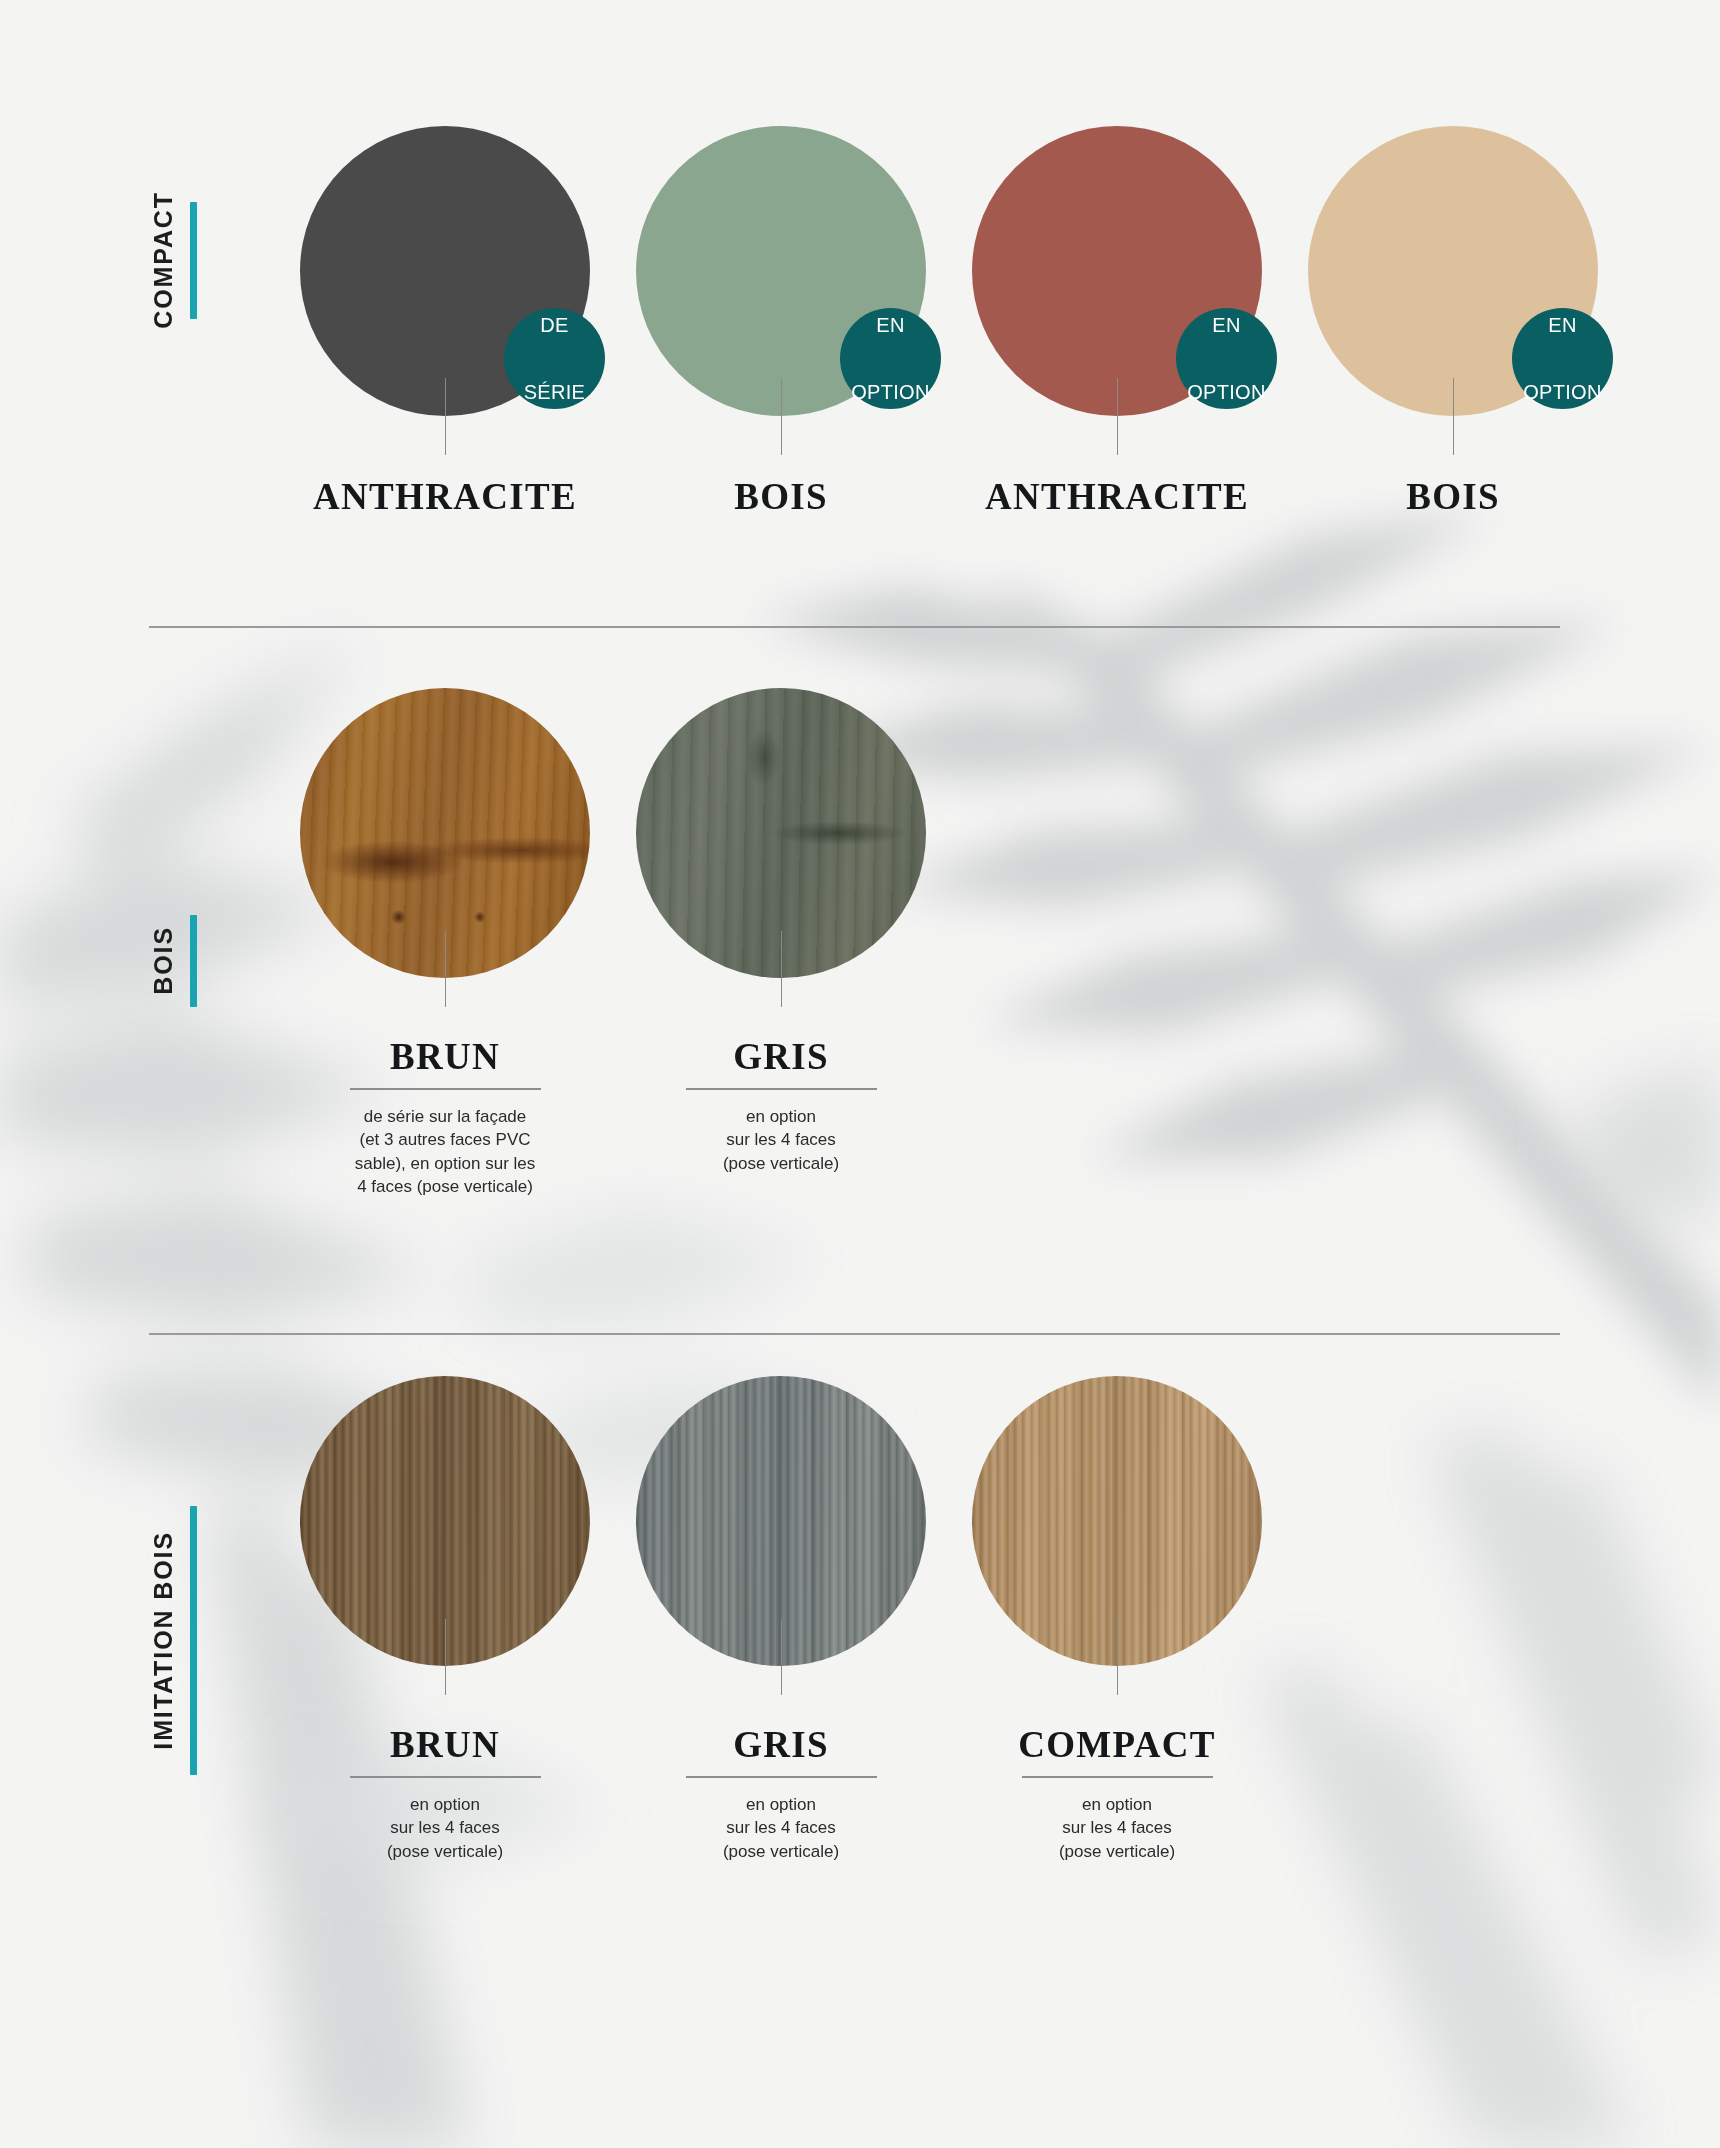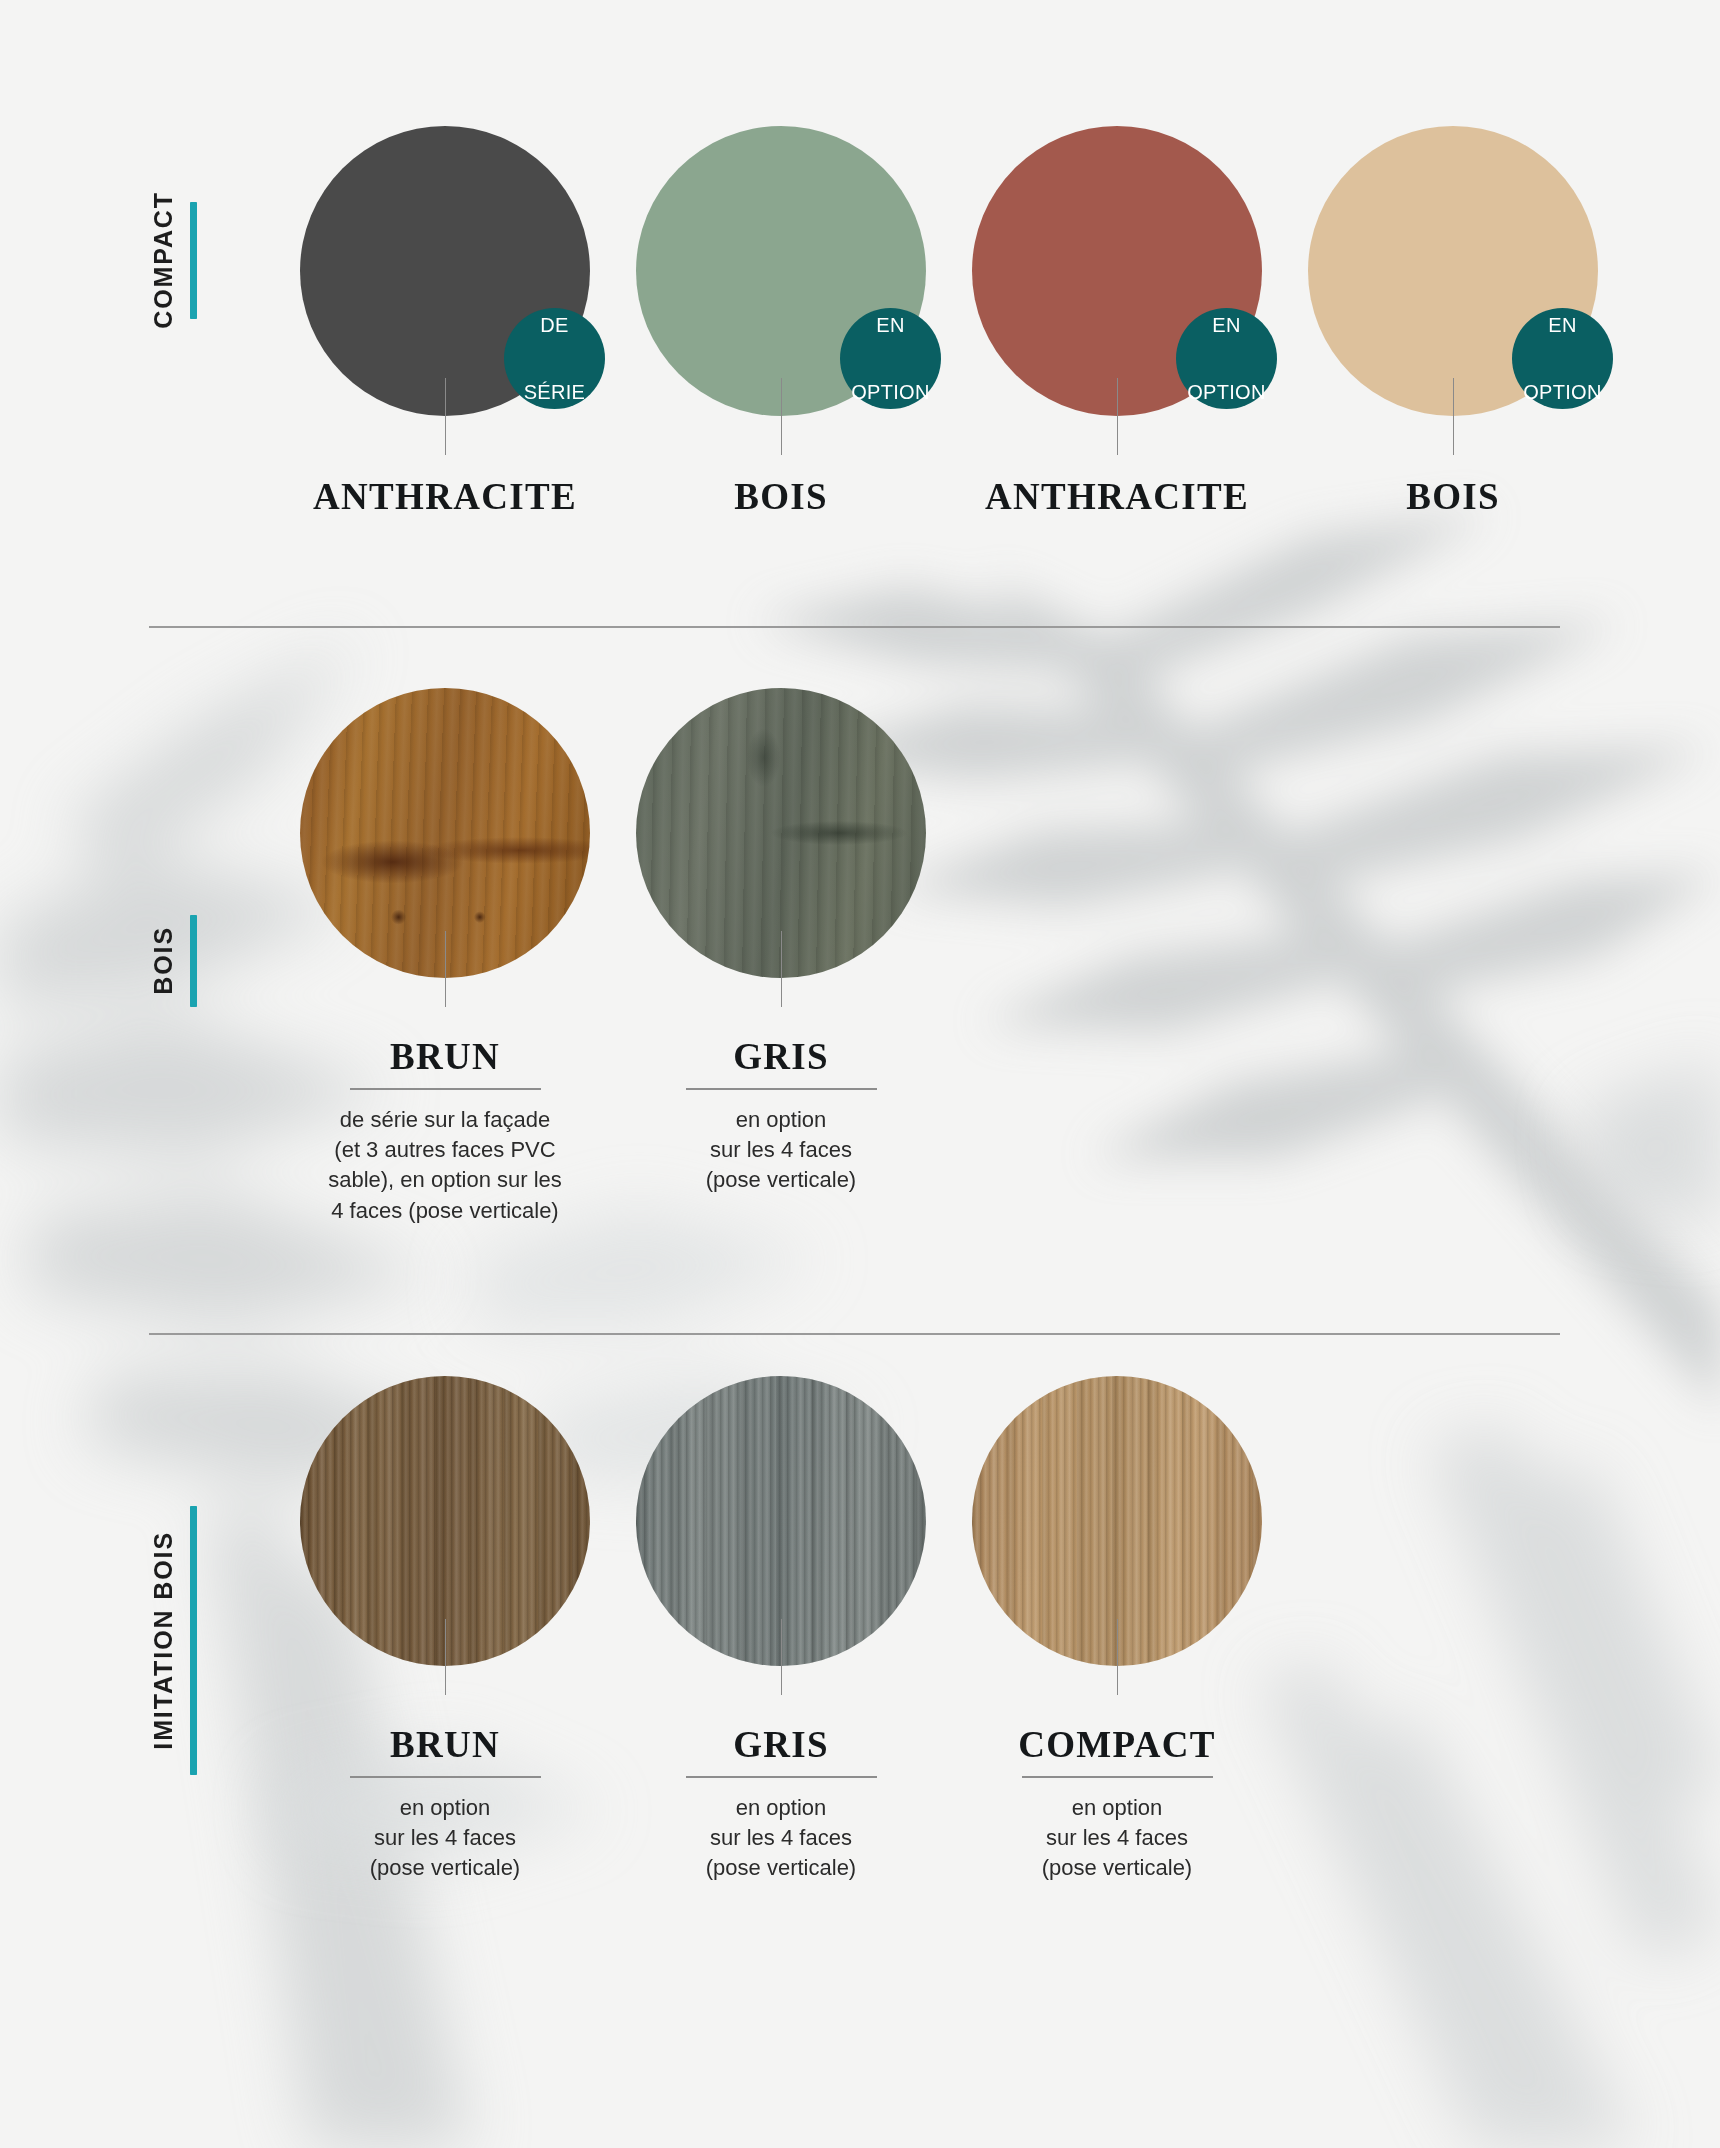--- a/index.html
+++ b/index.html
@@ -155,21 +155,21 @@
   .name-rule {
     height: 1.7px;
     background: #8d8d8d;
     width: 191px;
     margin-top: 10px;
   }
 
   
   .desc {
     font-family: "Liberation Sans", sans-serif;
-    font-size: 22px;
+    font-size: 17px;
     line-height: 1.38;
     color: #2b2b2b;
     text-align: center;
     margin-top: 15px;
     white-space: pre-line;
     max-width: 310px;
   }
 
   
   .divider {

